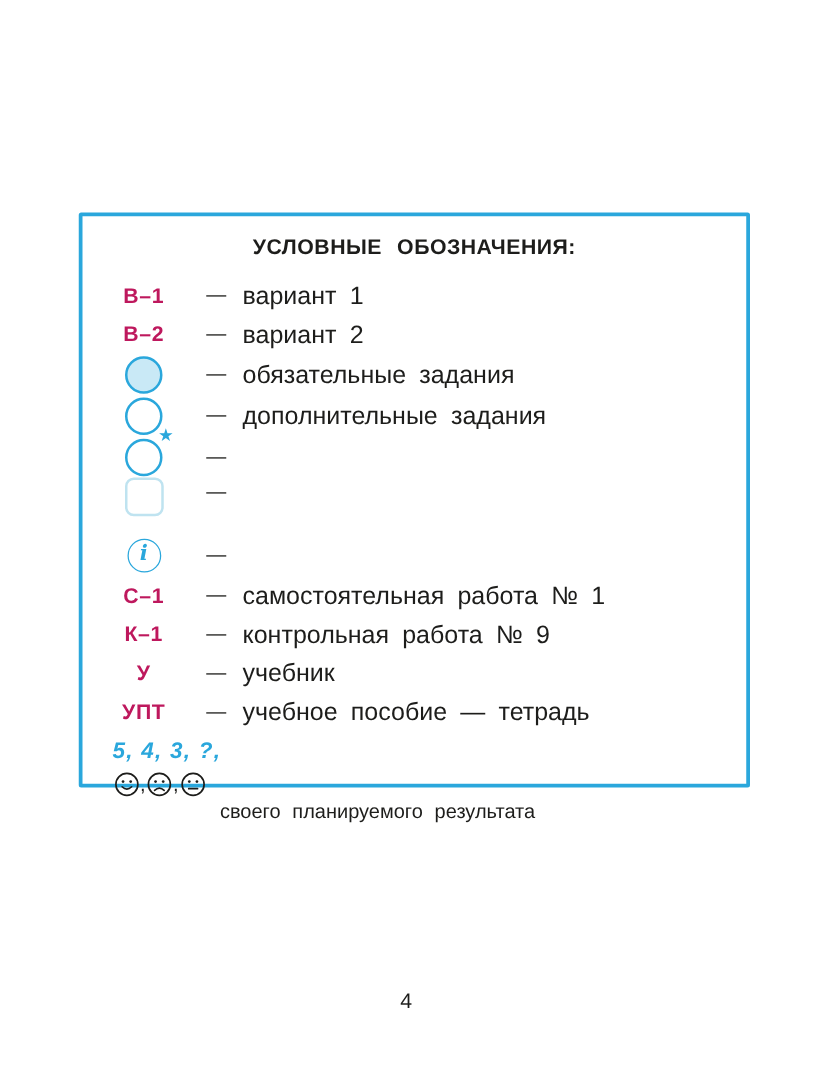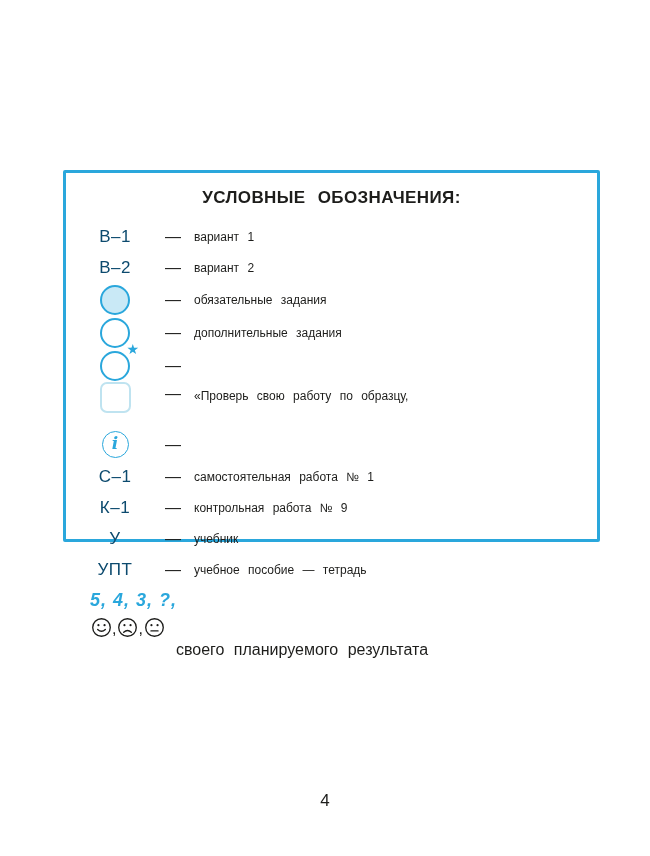--- a/index.html
+++ b/index.html
@@ -9,21 +9,21 @@
     font-family: "Liberation Sans", sans-serif;
     color: #1d1d1b;
     position: relative;
     overflow: hidden;
   }
   .page { position: absolute; inset: 0; background: #ffffff; }
 
   .frame {
     position: absolute;
     left: 63px; top: 170px;
-    width: 537px; height: 372px;
+    width: 537px; height: 460px;
     border: 3px solid #2aa7dc;
     border-radius: 2px;
     background: #ffffff;
     padding: 12px 12px 8px 12px;
   }
 
   .title {
     text-align: center;
     font-weight: bold;
     font-size: 17px;
@@ -33,28 +33,28 @@
     color: #1d1d1b;
   }
 
   .row { display: flex; align-items: center; min-height: 31px; }
   .row.icon-row { min-height: 33px; }
   .row.top-align { align-items: flex-start; min-height: 46px; }
   .row.top-align .dash, .row.top-align .txt { margin-top: 3px; }
 
   .sym { width: 74px; display: flex; justify-content: center; align-items: center; flex-shrink: 0; }
   .lbl {
-    color: #0c4a6e;
-    font-weight: normal;
+    color: #be185d;
+    font-weight: bold;
     font-size: 17px;
     letter-spacing: 0.5px;
     white-space: nowrap;
   }
   .dash { width: 42px; text-align: center; flex-shrink: 0; font-size: 16px; }
-  .txt { font-size: 12px; word-spacing: 5px; line-height: 22px; }
+  .txt { font-size: 20px; word-spacing: 5px; line-height: 22px; }
 
   .circle {
     width: 30px; height: 30px;
     border: 2.5px solid #2aa7dc;
     border-radius: 50%;
     background: #ffffff;
   }
   .circle.filled { background: #c9e9f6; }
   .circle-star-wrap { position: relative; width: 30px; height: 30px; }
   .star {
@@ -151,21 +151,21 @@
       </div>
       <div class="dash">—</div>
     </div>
 
     <div class="row top-align">
       <div class="sym">
           <div class="square"></div>
         </div>
       <div class="dash">—</div>
       <div class="txt">
-        <span>«Проверь свою работу по образцу,</span><br>
+        <br>
       </div>
     </div>
 
     <div class="row icon-row">
       <div class="sym">
         <div class="info">
           <span class="info-i">i</span>
         </div>
       </div>
       <div class="dash">—</div>

